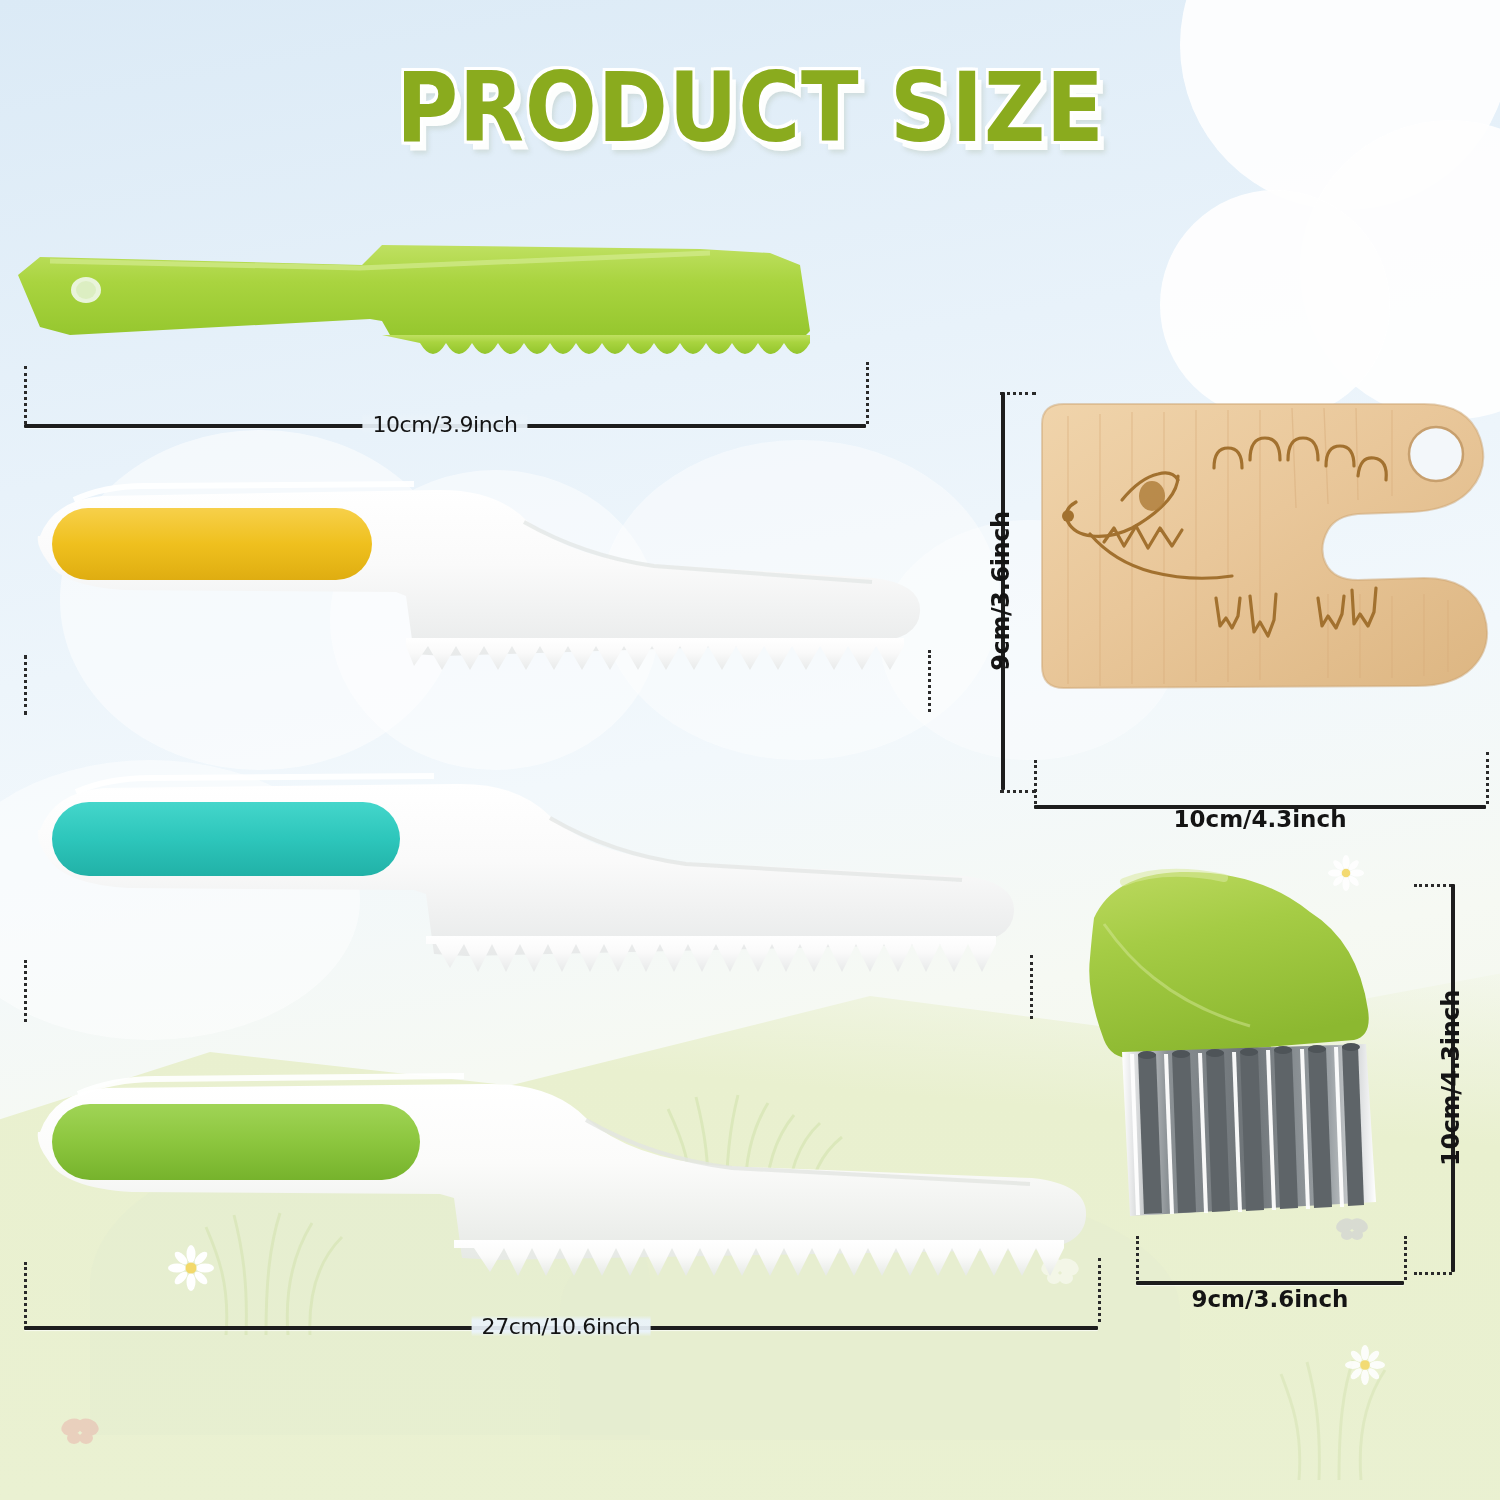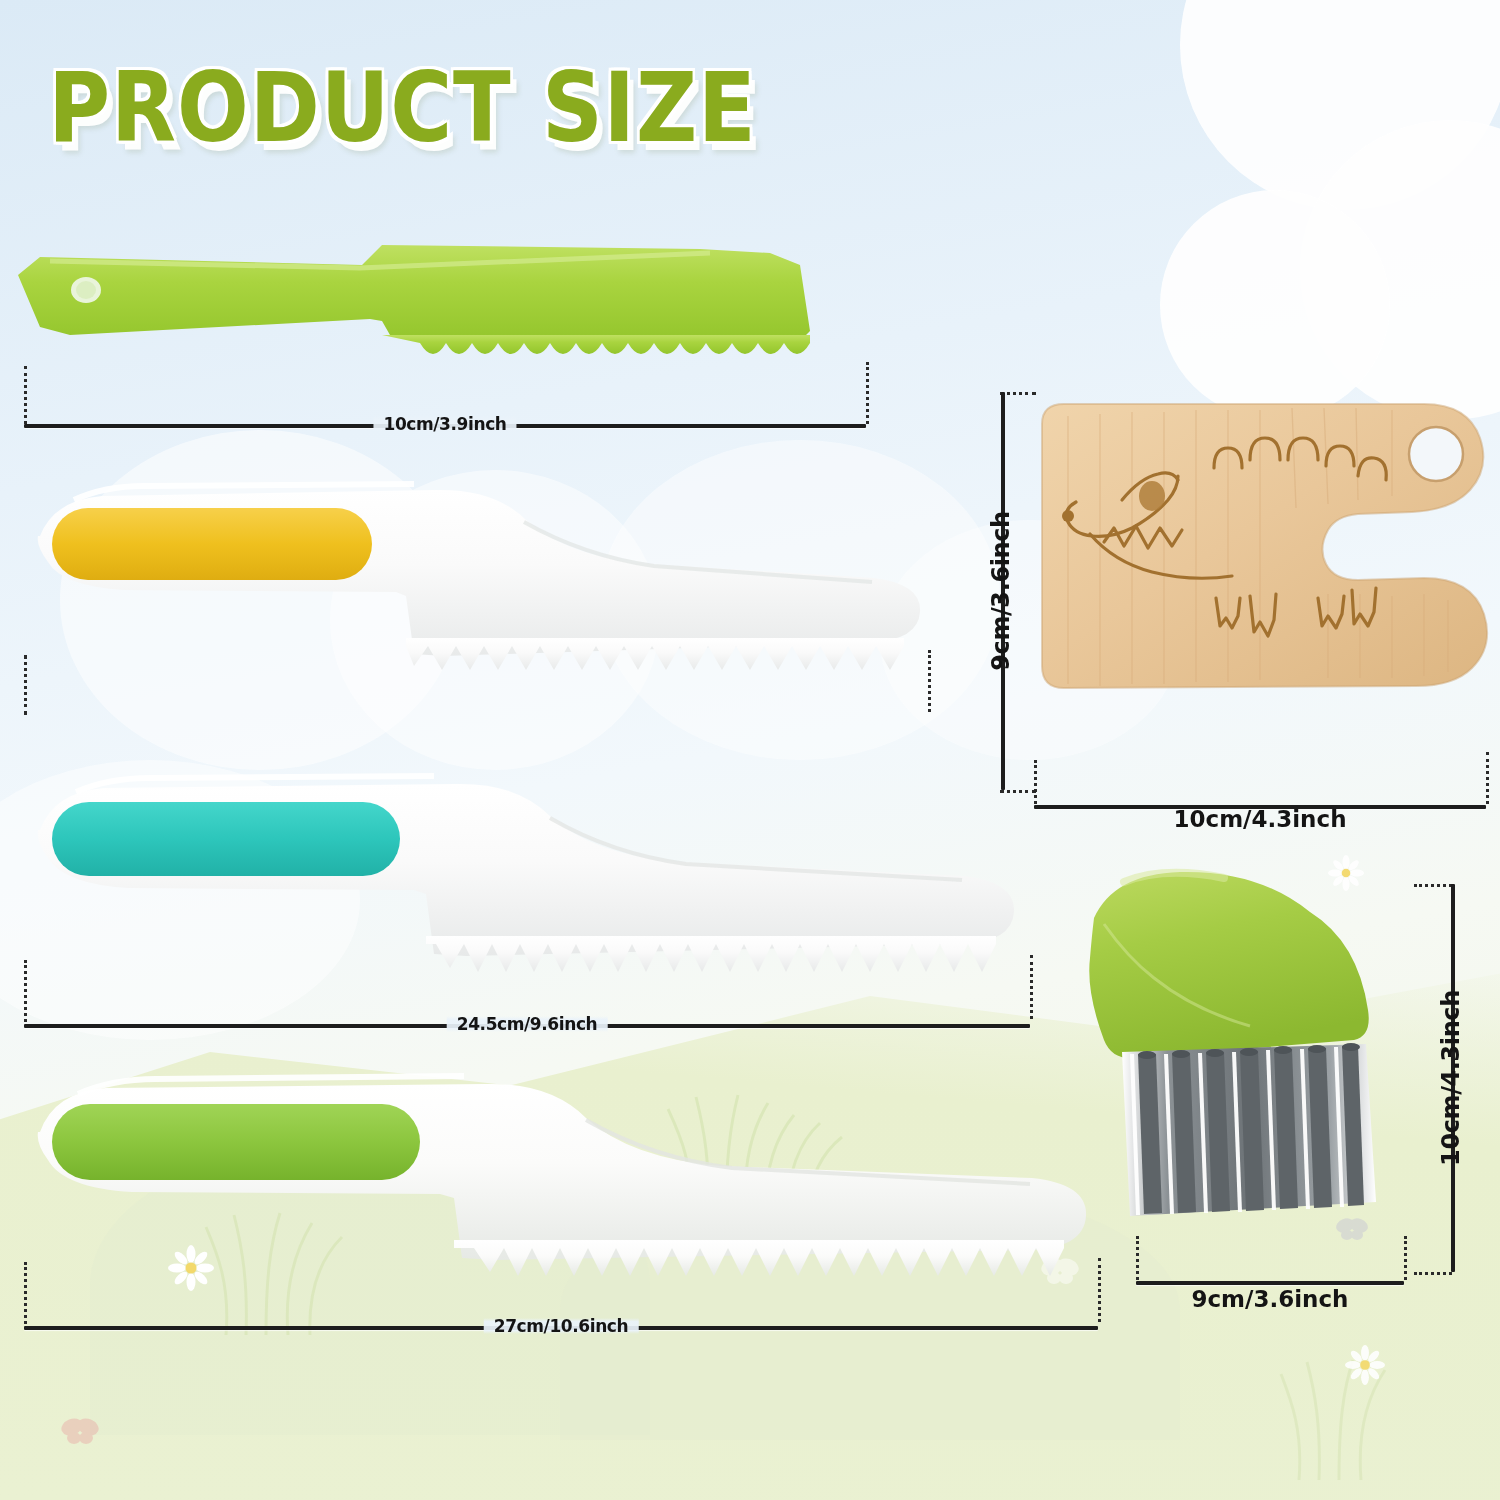--- a/index.html
+++ b/index.html
@@ -32,21 +32,21 @@
   .hill {
     position: absolute; background: #e3ecd0; opacity: .55; border-radius: 50% 50% 0 0;
   }
   .grass { position: absolute; opacity: .55; }
   .daisy { position: absolute; }
   .butterfly { position: absolute; opacity: .5; }
 
   
   #title-wrap {
     position: absolute; top: 52px; left: 0; width: 1500px;
-    z-index: 9;
+    text-align: center; z-index: 9;
   }
   #title {
     display: inline-block;
     font-family: "DejaVu Sans", sans-serif;
     font-size: 96px; font-weight: 700; letter-spacing: 1px;
     color: #8aab1e;
     transform: scaleX(.88);
     text-shadow:
       -3px 0 0 #ffffff, 3px 0 0 #ffffff, 0 -3px 0 #ffffff, 0 3px 0 #ffffff,
       -3px -3px 0 #ffffff, 3px -3px 0 #ffffff, -3px 3px 0 #ffffff, 3px 3px 0 #ffffff,
@@ -58,21 +58,21 @@
   .dim-h .bar {
     position: absolute; left: 0; right: 0; top: 50%; height: 4px;
     background: #1d1d1d; border-radius: 1px;
     box-shadow: 0 1px 1px rgba(255,255,255,.7);
   }
   .dim-h .lbl {
     position: absolute; left: 50%; top: 50%;
     transform: translate(-50%, -50%);
     background: transparent; padding: 0 10px;
     font-family: "DejaVu Sans", sans-serif;
-    font-size: 17px; font-weight: 700; color: #141414;
+    font-size: 22px; font-weight: 400; color: #141414;
     white-space: nowrap; letter-spacing: -.4px;
   }
   .dim-h .lbl::before {
     content: ""; position: absolute; inset: 2px 0 2px 0; left: 0; right: 0;
     background: linear-gradient(180deg, rgba(234,243,250,0) 0%, rgba(234,243,250,.92) 22%, rgba(234,243,250,.92) 78%, rgba(234,243,250,0) 100%);
     z-index: -1;
   }
   .tick-v {
     position: absolute; width: 0; z-index: 7;
     border-left: 3px dotted #2a2a2a;
@@ -305,24 +305,20 @@
                L 632 202 L 618 174 L 604 202 L 590 174 L 576 202 L 562 174
                L 548 202 L 534 174 L 520 202 L 506 174 L 492 202 L 478 174
                L 464 202 L 450 174 L 436 198 L 422 174 L 412 174 Z" fill="url(#w3)"></path>
       <rect x="38" y="32" width="348" height="74" rx="37" fill="url(#t3)"></rect>
       <path d="M536 48 q62 36 136 46 L 948 110" stroke="#e3e6e5" stroke-width="4" fill="none" opacity=".8"></path>
       <path d="M62 22 q32 -14 74 -14 L 420 6" stroke="#ffffff" stroke-width="6" fill="none" opacity=".9"></path>
     </svg>
   </div>
   <div class="tick-v" style="left:24px; top:960px; height:62px;"></div>
   <div class="tick-v" style="left:1030px; top:955px; height:64px;"></div>
-  <div class="dim-h" style="left:24px; top:1006px; width:1006px; height:36px;">
-    <div class="bar"></div>
-    <div class="lbl">24.5cm/9.6inch</div>
-  </div>
 
   <div class="product" style="left:14px; top:1070px; width:1090px; height:215px;">
     <svg viewBox="0 0 1090 215" preserveAspectRatio="none">
       <defs>
         <linearGradient id="w4" x1="0" y1="0" x2="0" y2="1">
           <stop offset="0%" stop-color="#ffffff"></stop>
           <stop offset="45%" stop-color="#fbfbfa"></stop>
           <stop offset="100%" stop-color="#e6e9e5"></stop>
         </linearGradient>
         <linearGradient id="gh4" x1="0" y1="0" x2="0" y2="1">

